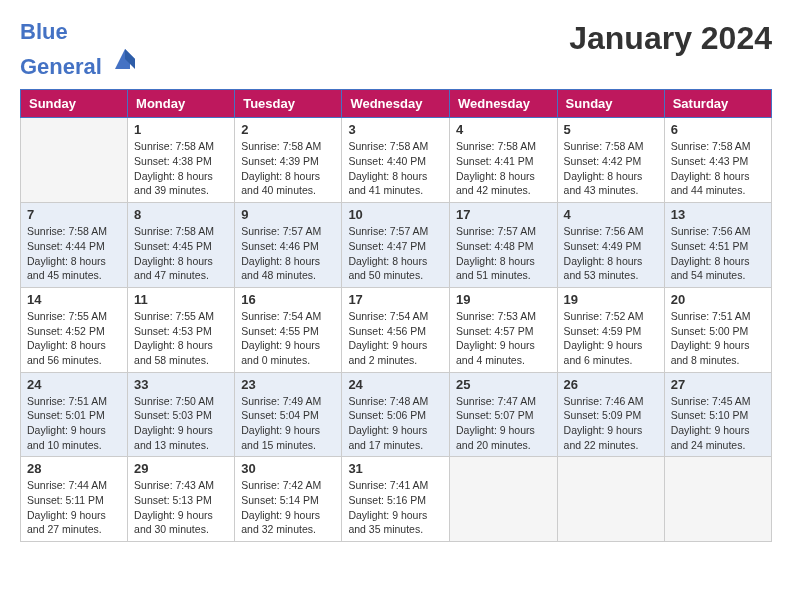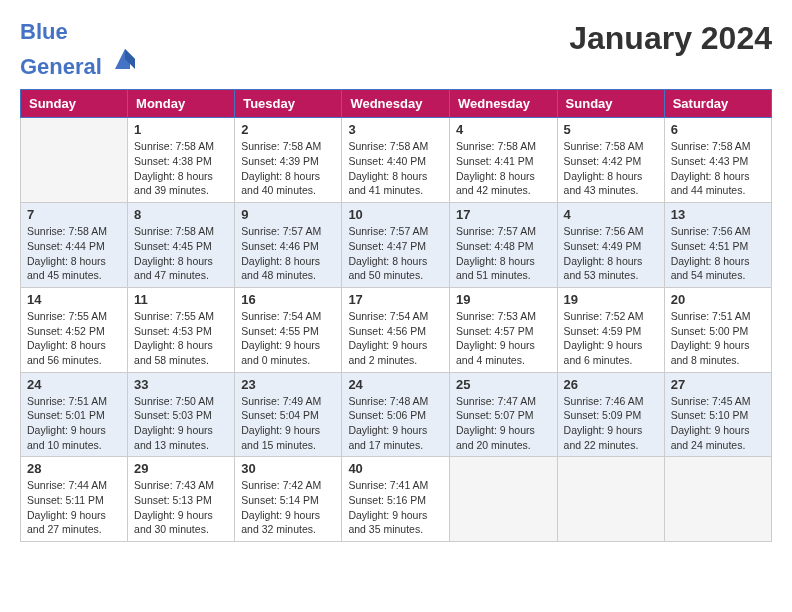--- a/index.html
+++ b/index.html
@@ -249,21 +249,21 @@
         </td>
         <td>
           <span class="day-num">29</span>
           <div class="day-info">Sunrise: 7:43 AM<br>Sunset: 5:13 PM<br>Daylight: 9 hours<br>and 30 minutes.</div>
         </td>
         <td>
           <span class="day-num">30</span>
           <div class="day-info">Sunrise: 7:42 AM<br>Sunset: 5:14 PM<br>Daylight: 9 hours<br>and 32 minutes.</div>
         </td>
         <td>
-          <span class="day-num">40</span>
+          <span class="day-num">31</span>
           <div class="day-info">Sunrise: 7:41 AM<br>Sunset: 5:16 PM<br>Daylight: 9 hours<br>and 35 minutes.</div>
         </td>
         <td class="empty-cell"></td>
         <td class="empty-cell"></td>
         <td class="empty-cell"></td>
       </tr>
     </tbody>
 </table>
 
 </body></html>

